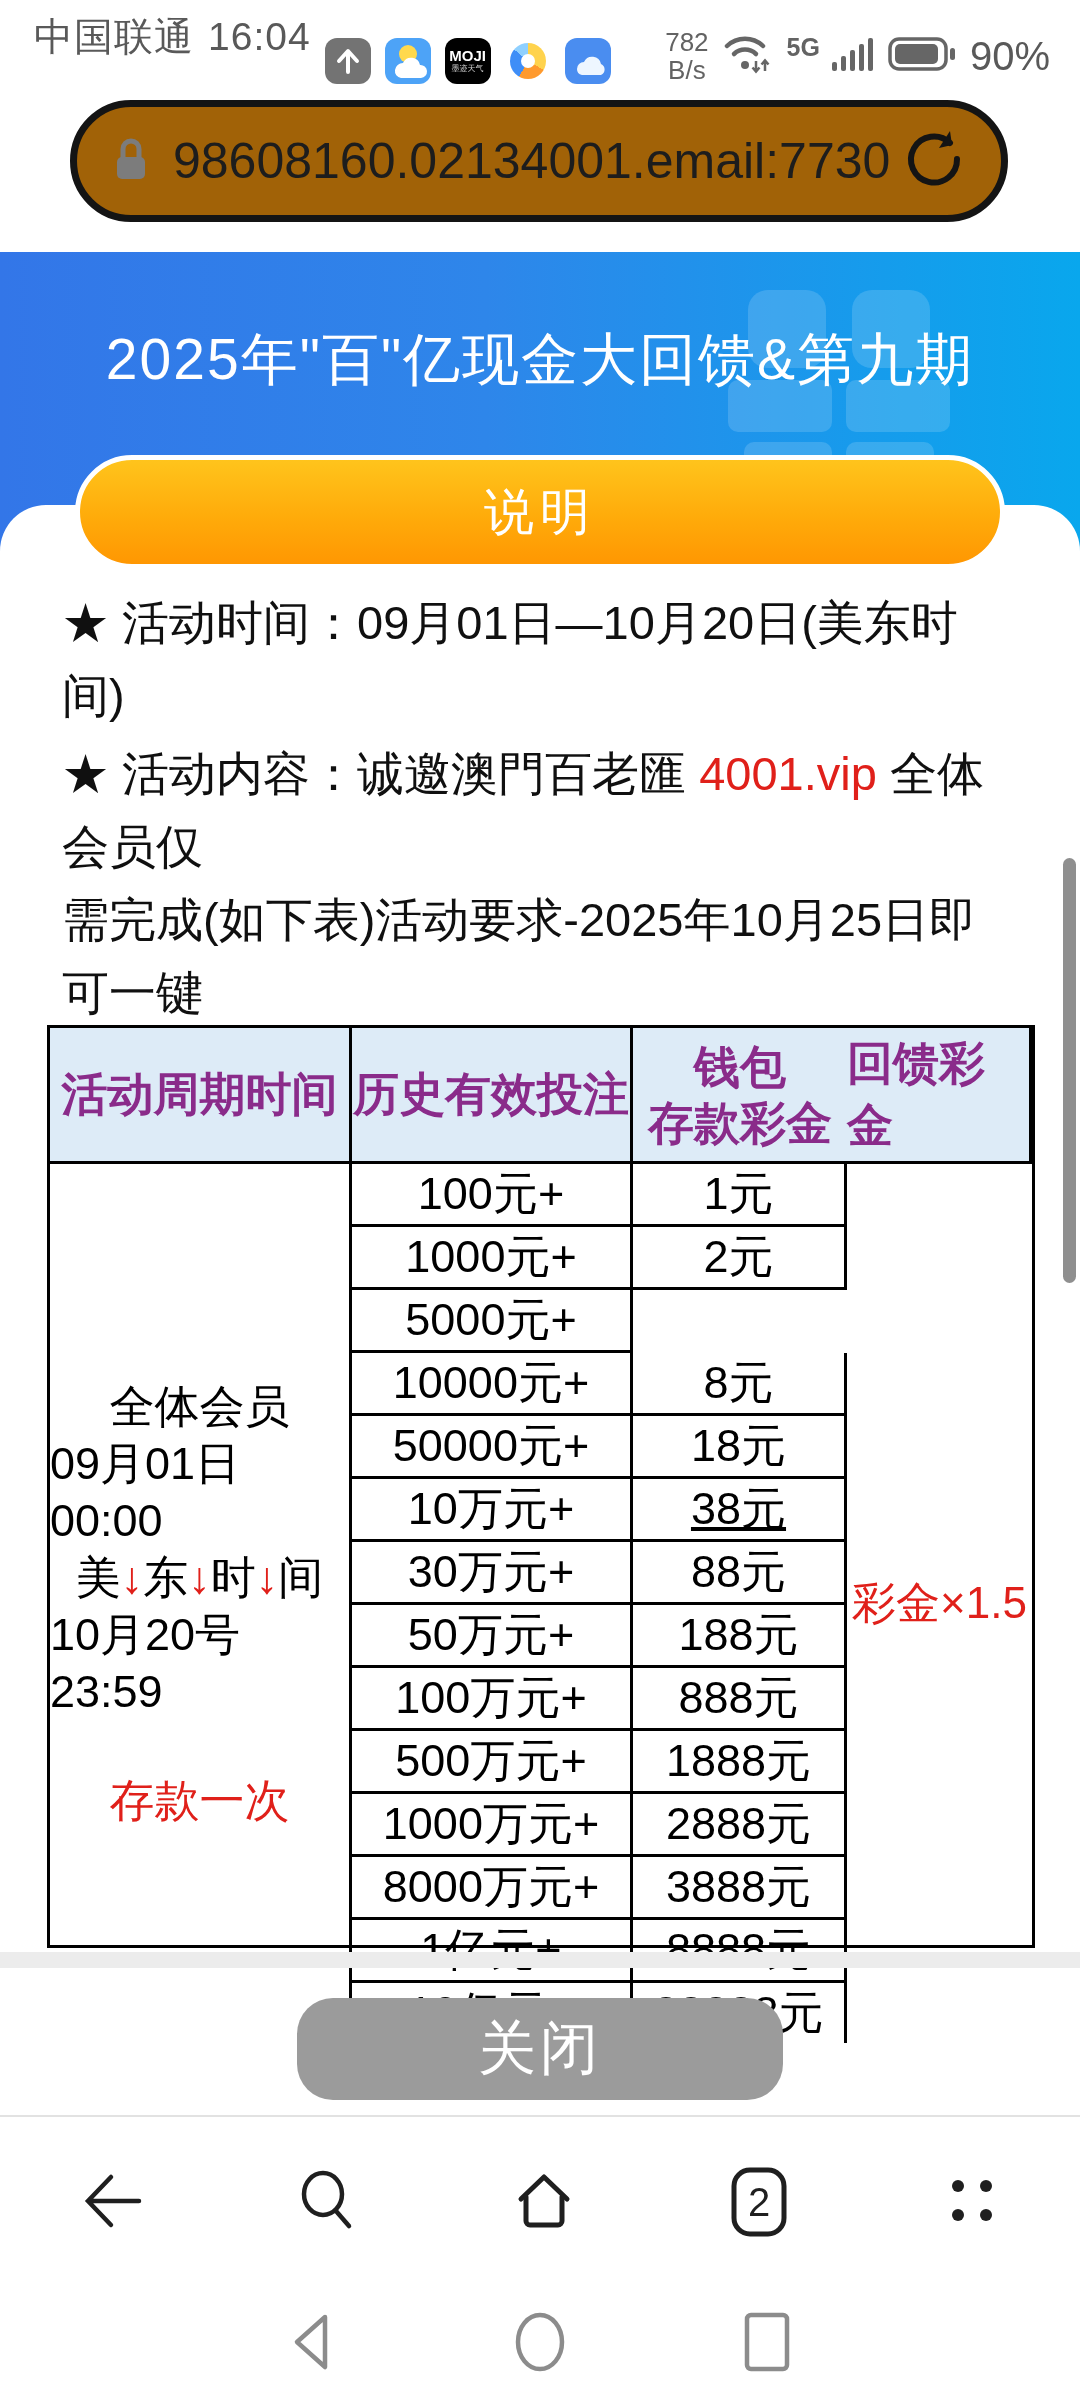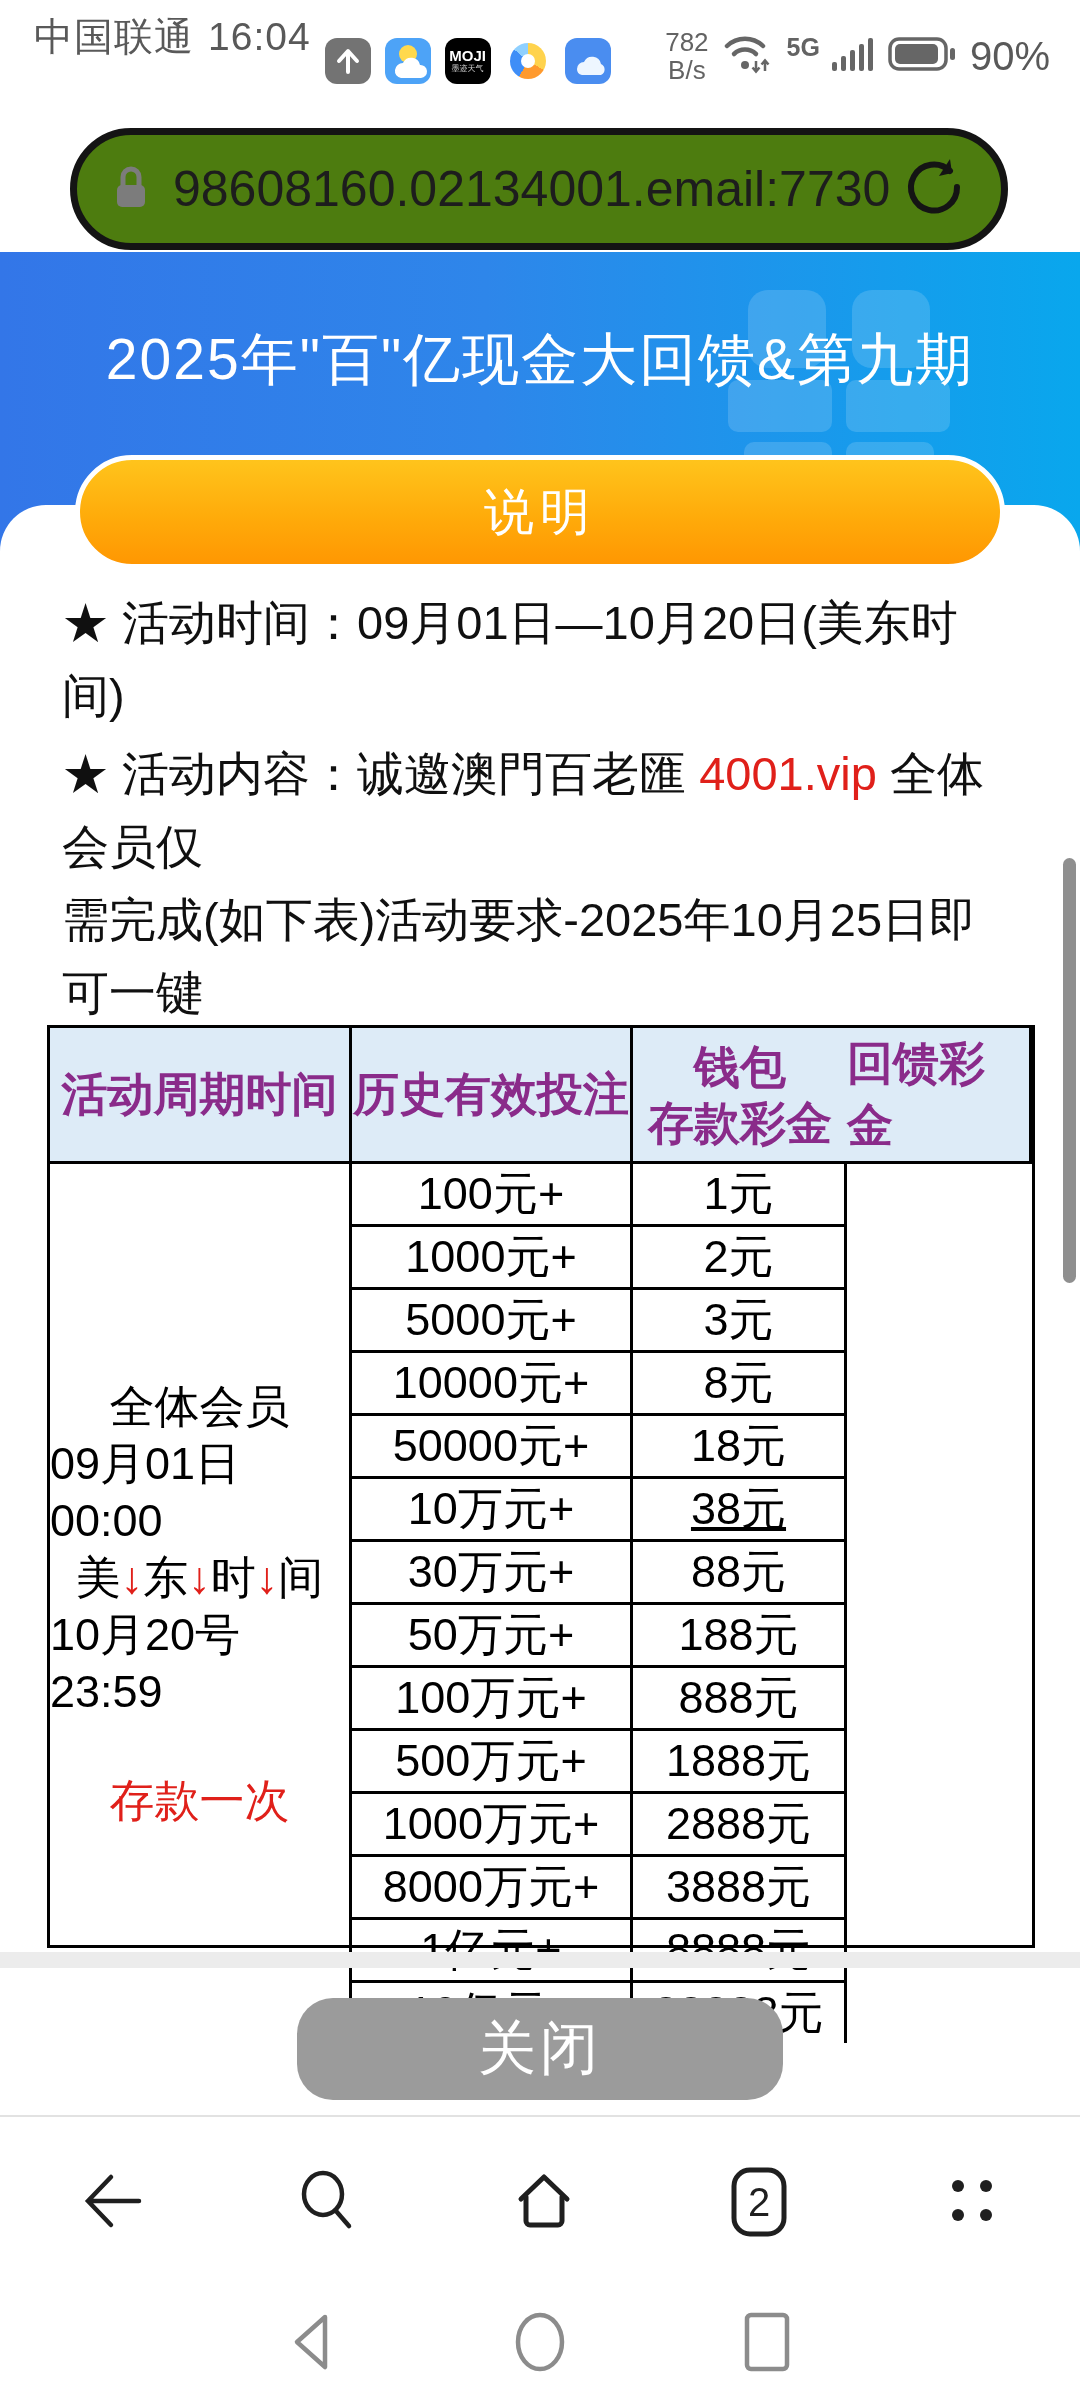--- a/index.html
+++ b/index.html
@@ -14,22 +14,22 @@
   .sb-left{display:flex;align-items:center;gap:14px;}
   .sb-text{font-size:39px;color:#595959;letter-spacing:1px;}
   .appicon{width:46px;height:46px;border-radius:12px;display:flex;align-items:center;
     justify-content:center;flex-direction:column;overflow:hidden;margin-top:48px;}
   .sb-right{display:flex;align-items:center;gap:12px;}
   .speed{font-size:26px;line-height:28px;color:#636363;text-align:center;}
   .fiveg{font-size:25px;font-weight:bold;color:#636363;margin-bottom:18px;margin-left:2px;}
   .pct{font-size:40px;color:#595959;}
   
   .urlbar{position:absolute;top:100px;left:70px;width:938px;height:122px;
-    border:7px solid #141414;border-radius:68px;background:#4d7c0f;
-    display:flex;align-items:center;padding:0 34px;box-sizing:border-box;margin-top:28px;}
+    border:7px solid #141414;border-radius:68px;background:#a16207;
+    display:flex;align-items:center;padding:0 34px;box-sizing:border-box;}
   .urltext{font-size:50px;color:#1d1d1d;margin-left:22px;flex:1;white-space:nowrap;overflow:hidden;}
   
   .banner{position:absolute;top:252px;left:0;width:1080px;height:306px;
     background:linear-gradient(90deg,#3376e8 0%,#2e86ea 45%,#09a7ed 100%);}
   .banner-title{position:absolute;top:70px;left:0;width:100%;text-align:center;
     color:#ffffff;font-size:57px;letter-spacing:2px;}
   .gift{position:absolute;right:120px;top:28px;opacity:0.95;}
   .content-panel{position:absolute;top:505px;left:0;width:1080px;height:1447px;
     background:#ffffff;border-radius:46px 46px 0 0;}
   .explain-btn{position:absolute;top:455px;left:75px;width:930px;height:114px;
@@ -196,26 +196,26 @@
   <div class="cell th br bb">回馈彩金</div>
 
   <div class="cell period br" style="grid-column:1;grid-row:2 / span 14;">
     <div>全体会员</div>
     <div>09月01日00:00</div>
     <div><span>美</span><span class="red">↓</span><span>东</span><span class="red">↓</span><span>时</span><span class="red">↓</span><span>间</span></div>
     <div>10月20号23:59</div>
     <div class="deposit">存款一次</div>
   </div>
 
+  <div class="cell bonus" style="grid-column:4;grid-row:2 / span 14;">彩金×1.5</div>
 <div class="cell br bb" style="grid-area: 2 / 2;">100元+</div>
     <div class="cell br bb" style="grid-area: 2 / 3;">1元</div>
     <div class="cell br bb" style="grid-area: 3 / 2;">1000元+</div>
     <div class="cell br bb" style="grid-area: 3 / 3;">2元</div>
     <div class="cell br bb" style="grid-area: 4 / 2;">5000元+</div>
-    <div class="cell br bb" style="grid-area: 4 / 3;">3元</div>
     <div class="cell br bb" style="grid-area: 5 / 2;">10000元+</div>
     <div class="cell br bb" style="grid-area: 5 / 3;">8元</div>
     <div class="cell br bb" style="grid-area: 6 / 2;">50000元+</div>
     <div class="cell br bb" style="grid-area: 6 / 3;">18元</div>
     <div class="cell br bb" style="grid-area: 7 / 2;">10万元+</div>
     <div class="cell br bb" style="grid-area: 7 / 3; text-decoration: underline;">38元</div>
     <div class="cell br bb" style="grid-area: 8 / 2;">30万元+</div>
     <div class="cell br bb" style="grid-area: 8 / 3;">88元</div>
     <div class="cell br bb" style="grid-area: 9 / 2;">50万元+</div>
     <div class="cell br bb" style="grid-area: 9 / 3;">188元</div>

